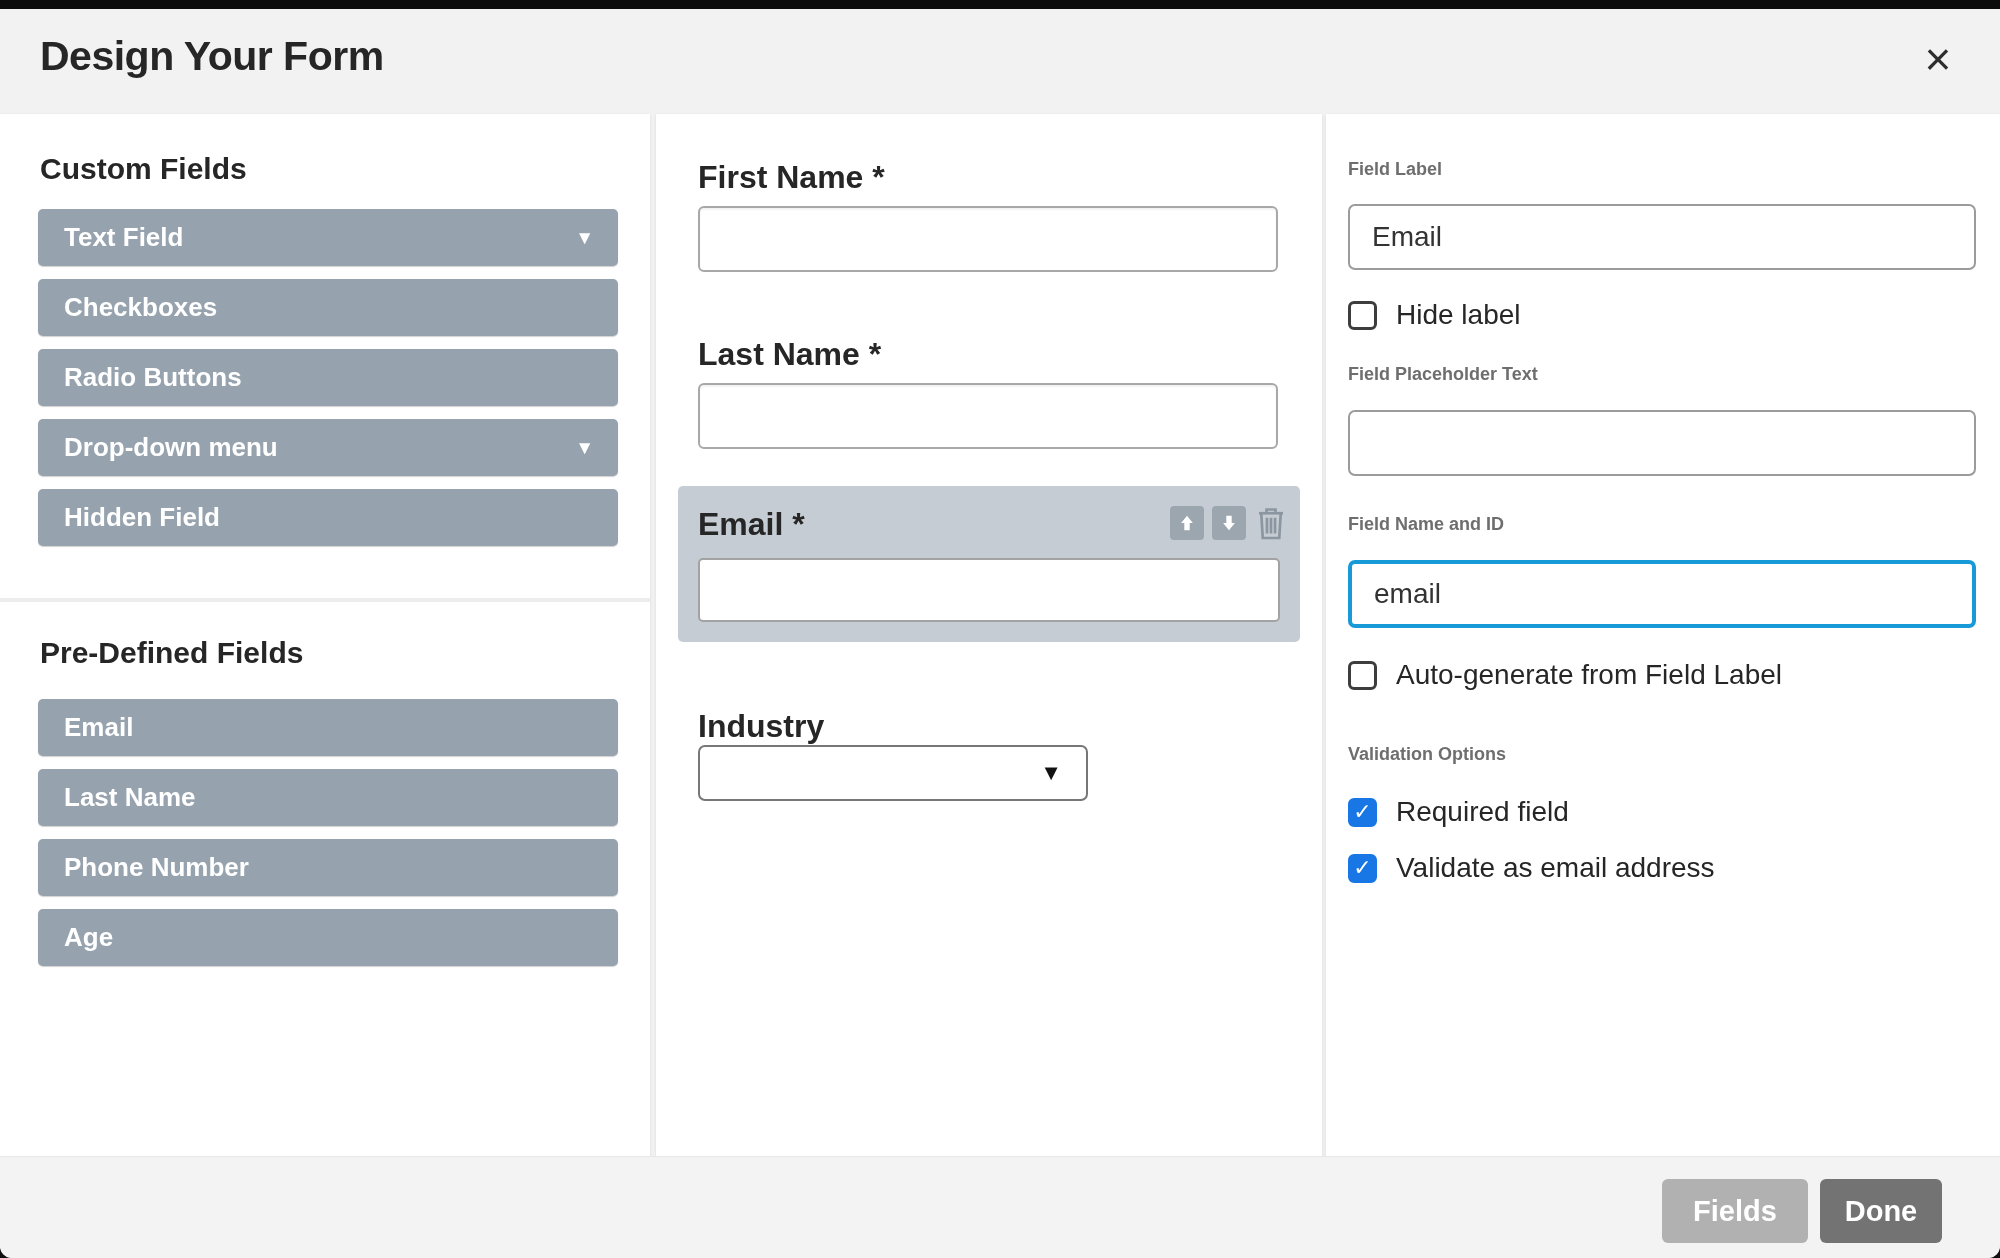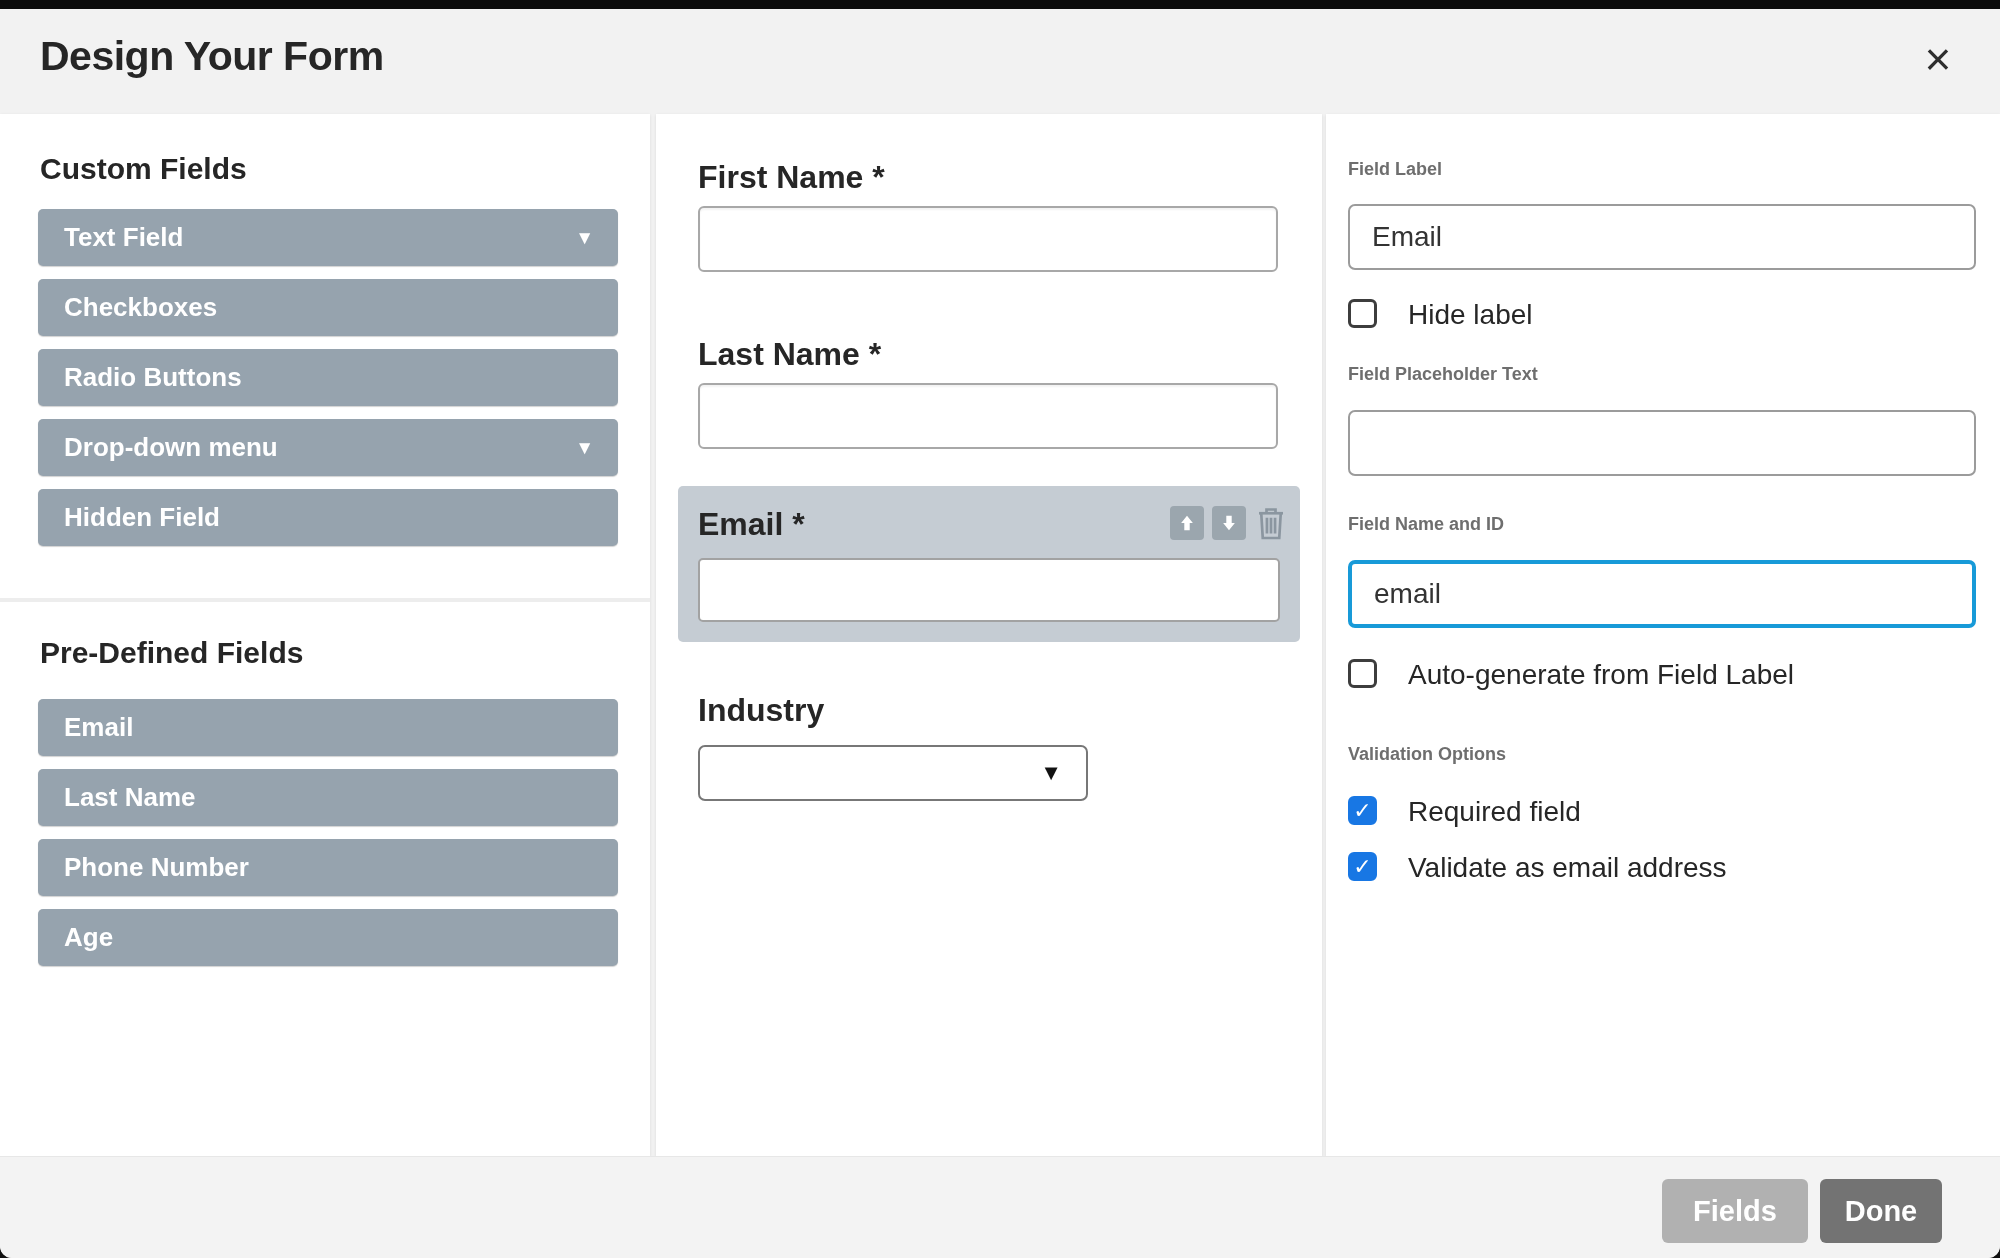--- a/index.html
+++ b/index.html
@@ -67,21 +67,21 @@
     position:absolute; left:20px; top:72px; width:582px; height:64px;
     background:#fff; border:2px solid #a2a2a2; border-radius:5px;
   }
   .sf-icons { position:absolute; right:12px; top:18px; display:flex; align-items:center; gap:8px; }
   .icon-btn {
     width:34px; height:34px; background:#9ba6ae; border:none; border-radius:4px;
     display:flex; align-items:center; justify-content:center; cursor:pointer; padding:0;
   }
   .trash-btn { width:34px; height:38px; background:none; border:none; display:flex;
     align-items:center; justify-content:center; cursor:pointer; padding:0; }
-  .lbl-industry { top:578px; font-weight:700; }
+  .lbl-industry { top:594px; font-weight:700; }
   .pv-select {
     position:absolute; left:42px; top:631px; width:390px; height:56px;
     background:#fff; border:2px solid #777; border-radius:7px; cursor:pointer;
   }
   .pv-select .sel-caret {
     position:absolute; right:24px; top:50%; transform:translateY(-50%);
     color:#111; font-size:22px;
   }
   
   .insp-heading { position:absolute; left:22px; font-size:18px; font-weight:700; color:#6e6e6e; }
@@ -93,21 +93,21 @@
   .insp-input.focused { border:4px solid #189ad8; height:68px; }
   .h-fieldlabel { top:45px; }   .in-fieldlabel { top:90px; }
   .row-hidelabel { top:185px; }
   .h-placeholder { top:250px; } .in-placeholder { top:296px; }
   .h-nameid { top:400px; }      .in-nameid { top:446px; }
   .row-autogen { top:545px; }
   .h-validation { top:630px; }
   .row-required { top:682px; }
   .row-validate { top:738px; }
   .checkbox-row {
-    position:absolute; left:22px; display:flex; align-items:flex-start; gap:31px; cursor:pointer;
+    position:absolute; left:22px; display:flex; align-items:center; gap:19px; cursor:pointer;
   }
   .checkbox-row .cb-label { font-size:28px; color:#262626; }
   .checkbox {
     width:29px; height:29px; border:3px solid #3d3d3d; border-radius:6px; background:#fff;
     display:flex; align-items:center; justify-content:center; flex:none;
   }
   .checkbox .check { display:none; }
   .checkbox.checked { background:#1877e4; border-color:#1877e4; }
   .checkbox.checked .check {
     display:block; color:#fff; font-size:22px; font-weight:700; line-height:1;

